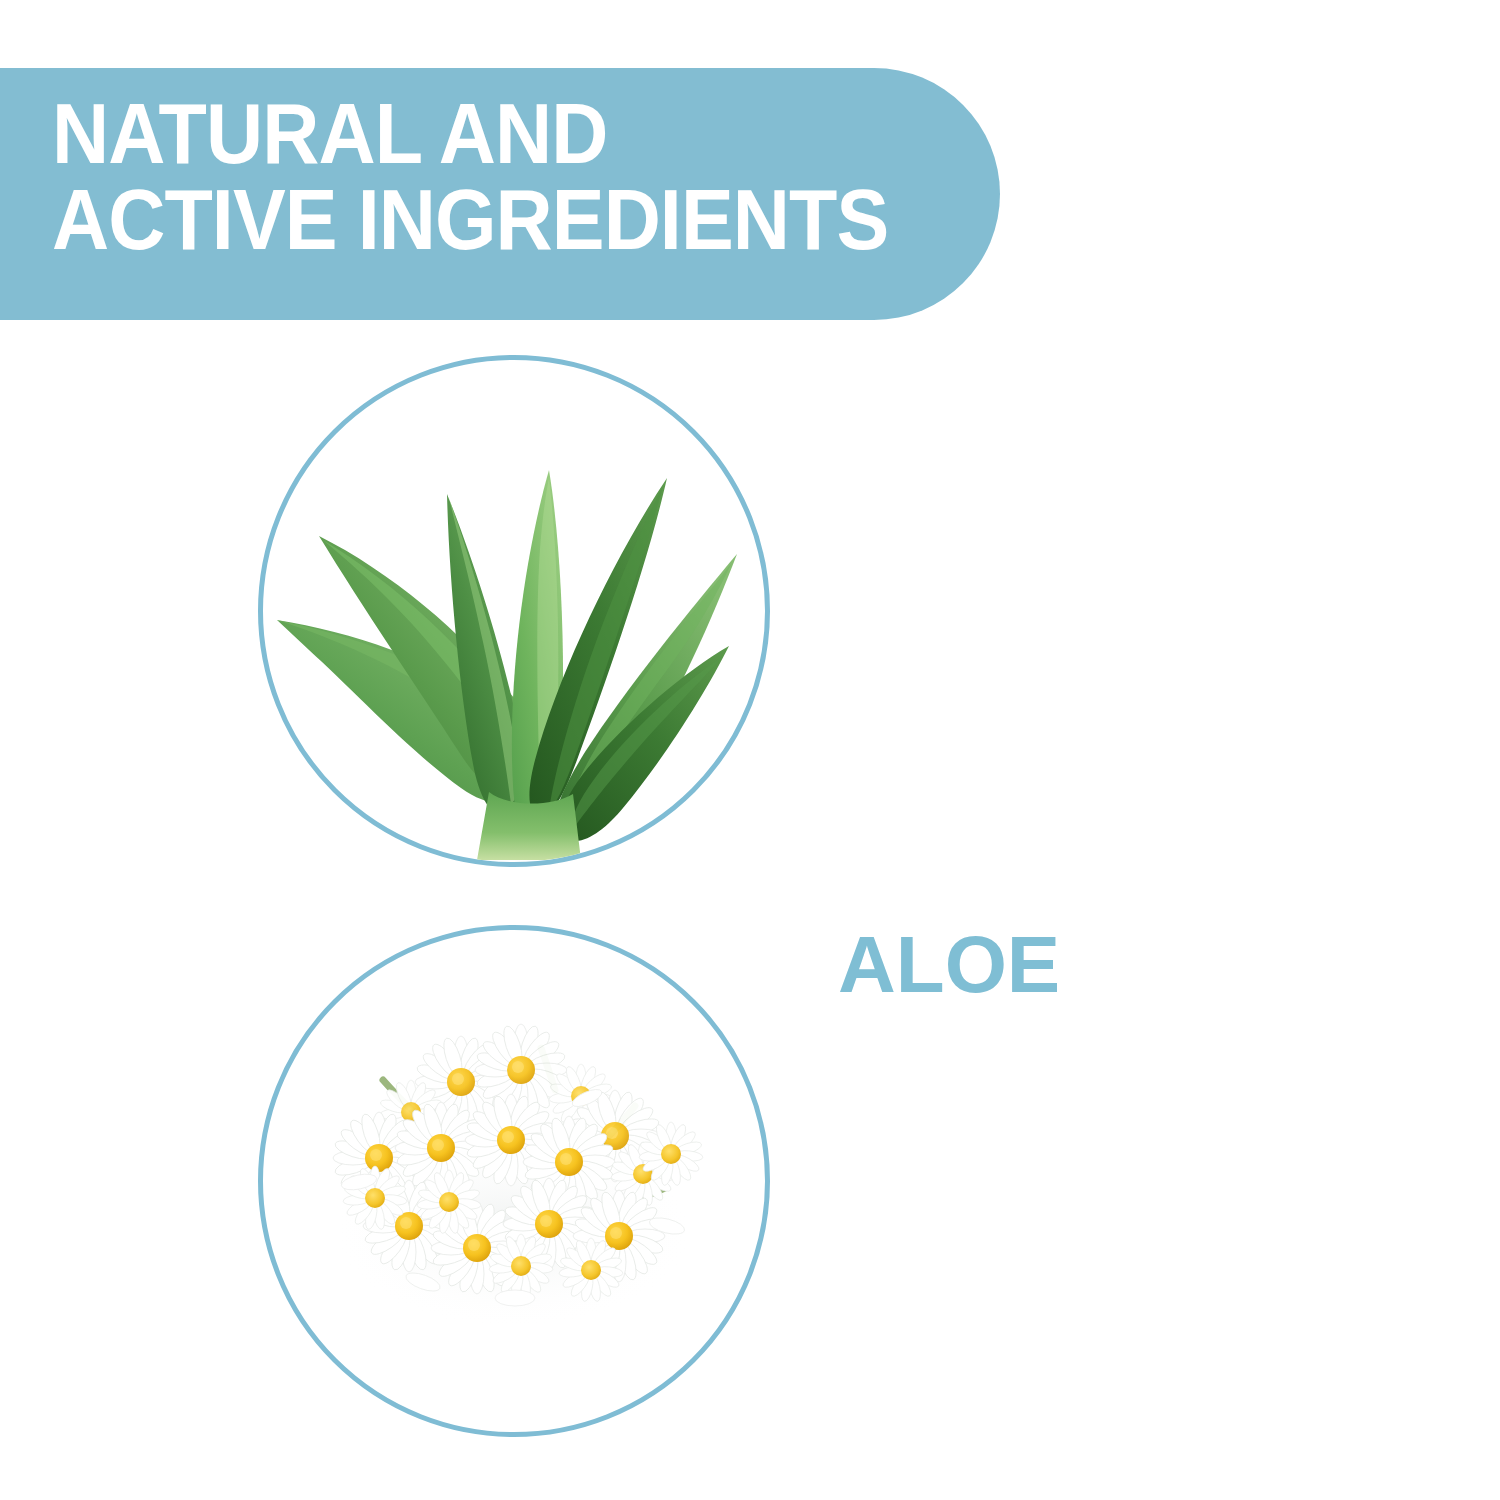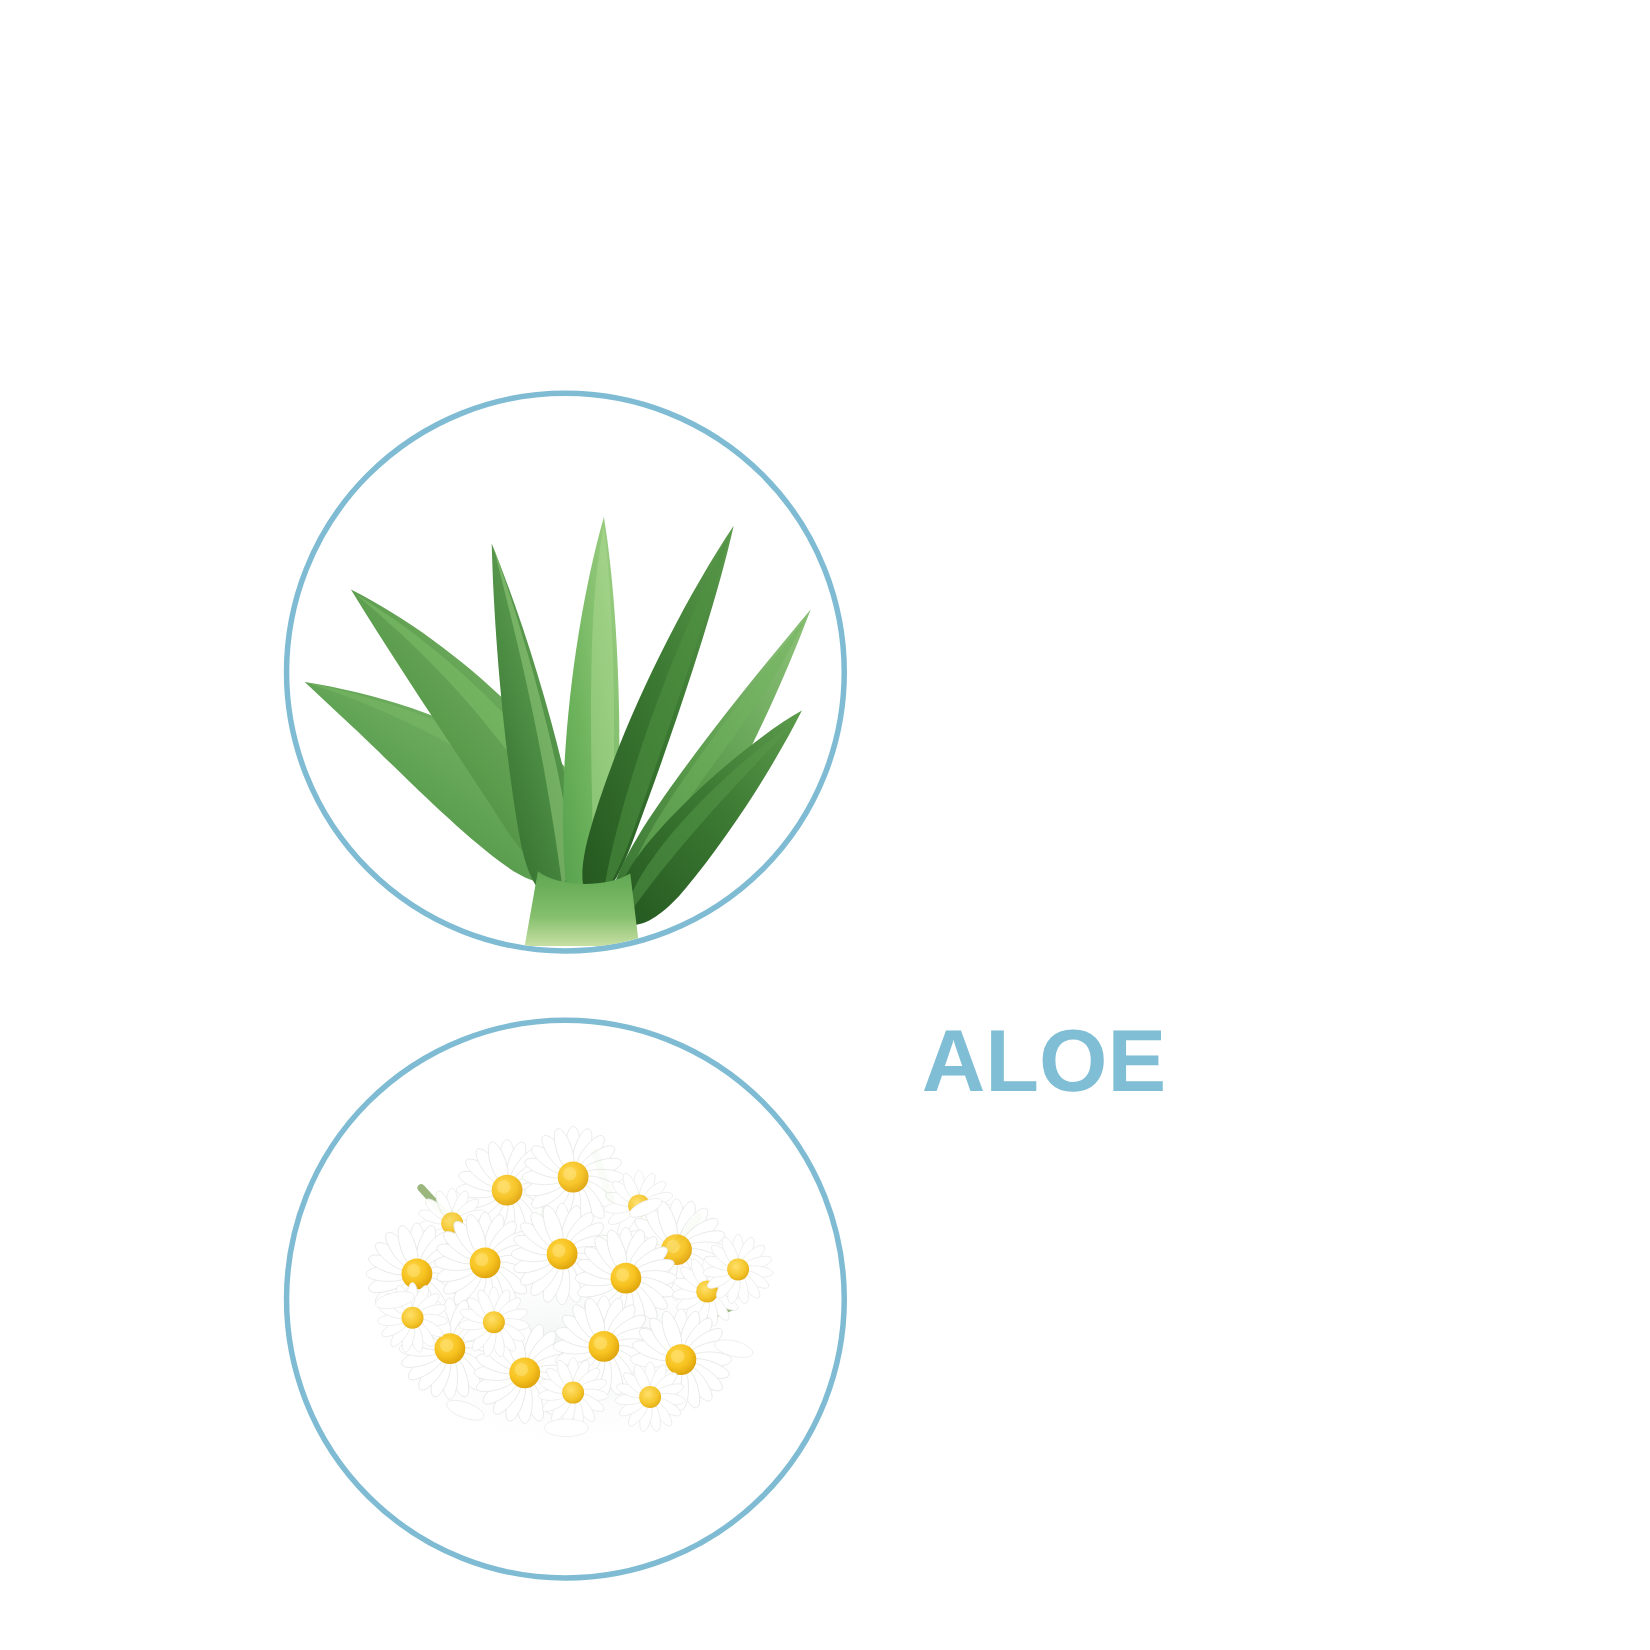--- a/index.html
+++ b/index.html
@@ -81,20 +81,26 @@
     letter-spacing: 0px;
     white-space: nowrap;
   }
   .label-aloe { left: 838px; top: 570px; }
 </style>
 </head>
 <body>
 
 <div class="page">
 
+  <div class="banner">
+    <div class="banner-text">
+      <span class="banner-line">NATURAL AND</span>
+      <span class="banner-line">ACTIVE INGREDIENTS</span>
+    </div>
+  </div>
 
   <div class="row row-aloe">
 
     <div class="circle">
       <svg width="502" height="502" viewBox="0 0 502 502">
         <defs>
           <linearGradient id="lfA" x1="0" y1="1" x2="1" y2="0">
             <stop offset="0" stop-color="#3f7f3b"></stop>
             <stop offset="0.45" stop-color="#5ea152"></stop>
             <stop offset="1" stop-color="#8cc277"></stop>

